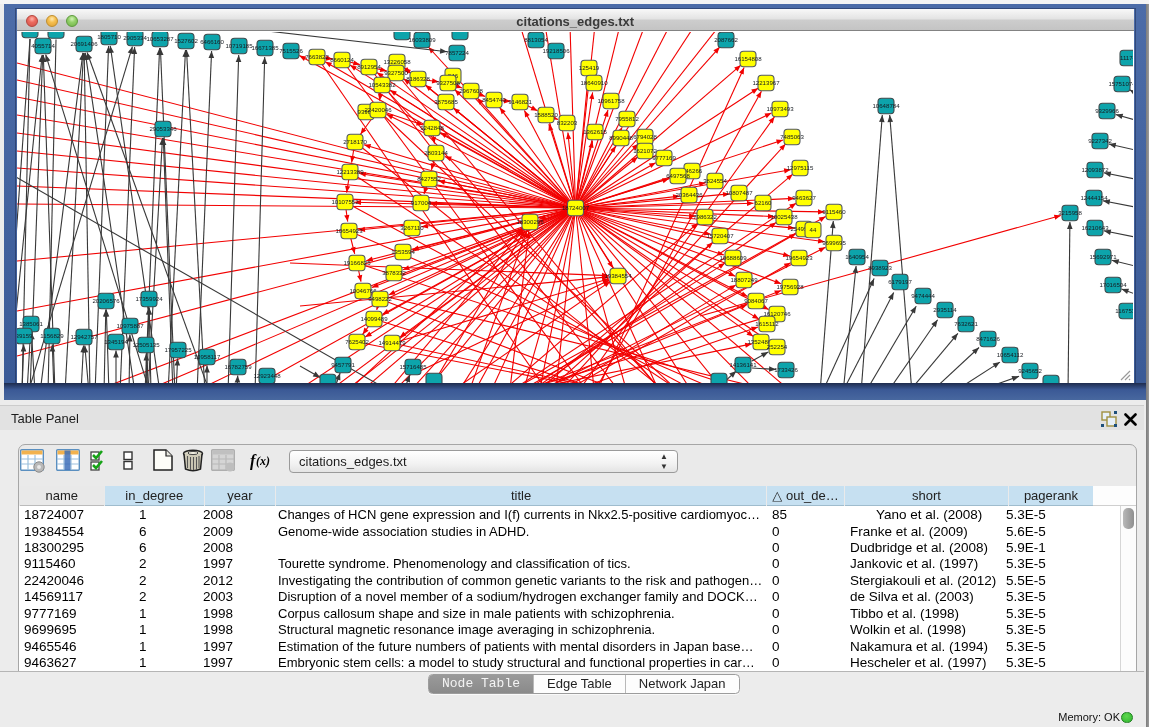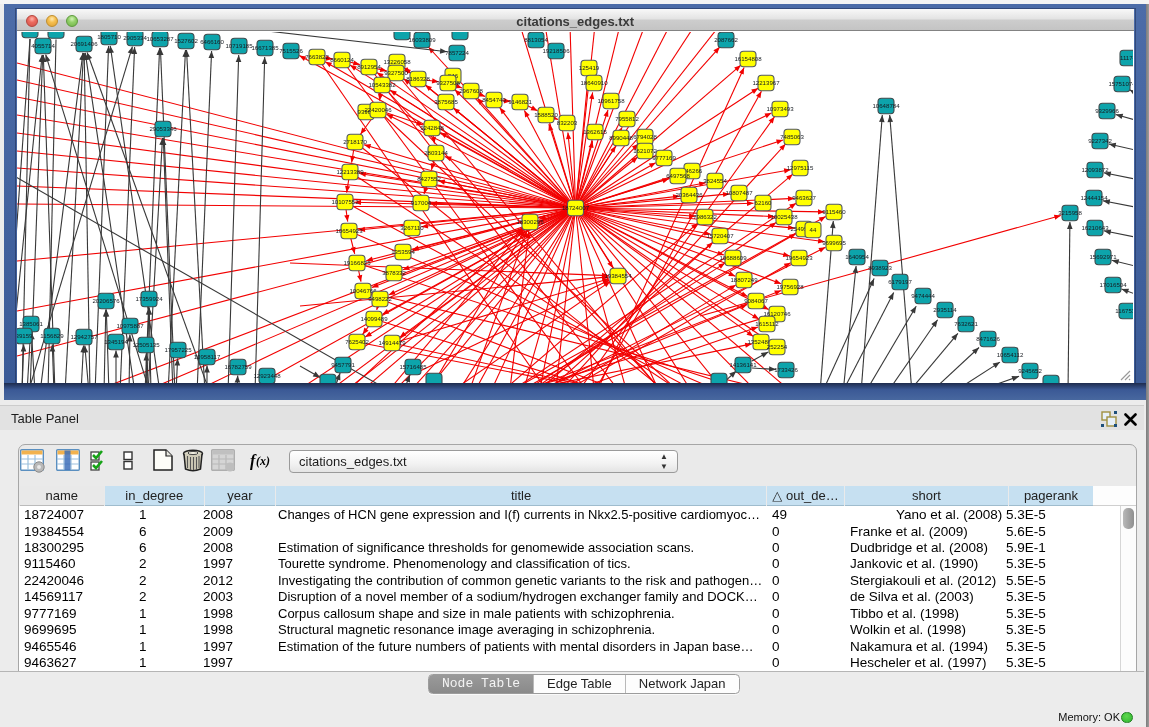--- a/index.html
+++ b/index.html
@@ -893,48 +893,48 @@
 <div class="hcell" style="left:845px;width:163px">short</div>
 <div class="hcell" style="left:1009px;width:84px">pagerank</div>
 
 <div class="abs" style="left:1093px;top:486px;width:43px;height:20px;background:#fdfdfd;border-bottom:1px solid #cfcfcf"></div>
 <div class="abs" id="tbody"></div>
 <div class="trow" style="top:507.0px">
 <span style="left:24px">18724007</span>
 <span style="left:139px">1</span>
 <span style="left:203px">2008</span>
 <span style="left:278px;width:486px;font-size:13px">Changes of HCN gene expression and I(f) currents in Nkx2.5-positive cardiomyoc…</span>
-<span style="left:772px">49</span>
-<span style="left:896px">Yano et al. (2008)</span>
+<span style="left:772px">85</span>
+<span style="left:876px">Yano et al. (2008)</span>
 <span style="left:1006px">5.3E-5</span>
 </div>
 <div class="trow" style="top:523.5px">
 <span style="left:24px">19384554</span>
 <span style="left:139px">6</span>
 <span style="left:203px">2009</span>
+<span style="left:278px;width:486px;font-size:13px">Genome-wide association studies in ADHD.</span>
 <span style="left:772px">0</span>
 <span style="left:850px">Franke et al. (2009)</span>
 <span style="left:1006px">5.6E-5</span>
 </div>
 <div class="trow" style="top:539.9px">
 <span style="left:24px">18300295</span>
 <span style="left:139px">6</span>
 <span style="left:203px">2008</span>
-<span style="left:278px;width:486px;font-size:13px">Estimation of significance thresholds for genomewide association scans.</span>
 <span style="left:772px">0</span>
 <span style="left:850px">Dudbridge et al. (2008)</span>
 <span style="left:1006px">5.9E-1</span>
 </div>
 <div class="trow" style="top:556.4px">
 <span style="left:24px">9115460</span>
 <span style="left:139px">2</span>
 <span style="left:203px">1997</span>
 <span style="left:278px;width:486px;font-size:13px">Tourette syndrome. Phenomenology and classification of tics.</span>
 <span style="left:772px">0</span>
-<span style="left:850px">Jankovic et al. (1990)</span>
+<span style="left:850px">Jankovic et al. (1997)</span>
 <span style="left:1006px">5.3E-5</span>
 </div>
 <div class="trow" style="top:572.8px">
 <span style="left:24px">22420046</span>
 <span style="left:139px">2</span>
 <span style="left:203px">2012</span>
 <span style="left:278px;width:486px;font-size:13px">Investigating the contribution of common genetic variants to the risk and pathogen…</span>
 <span style="left:772px">0</span>
 <span style="left:850px">Stergiakouli et al. (2012)</span>
 <span style="left:1006px">5.5E-5</span>
@@ -972,20 +972,21 @@
 <span style="left:203px">1997</span>
 <span style="left:278px;width:486px;font-size:13px">Estimation of the future numbers of patients with mental disorders in Japan base…</span>
 <span style="left:772px">0</span>
 <span style="left:850px">Nakamura et al. (1994)</span>
 <span style="left:1006px">5.3E-5</span>
 </div>
 <div class="trow" style="top:655.0px">
 <span style="left:24px">9463627</span>
 <span style="left:139px">1</span>
 <span style="left:203px">1997</span>
+<span style="left:278px;width:486px;font-size:13px">Embryonic stem cells: a model to study structural and functional properties in car…</span>
 <span style="left:772px">0</span>
 <span style="left:850px">Hescheler et al. (1997)</span>
 <span style="left:1006px">5.3E-5</span>
 </div>
 <div class="abs" id="sbar"></div>
 <div class="abs" id="sthumb"></div>
 <div class="abs" id="tbl-bottom"></div>
 
 <div class="abs" id="segs">
   <div class="sel">Node Table</div>

